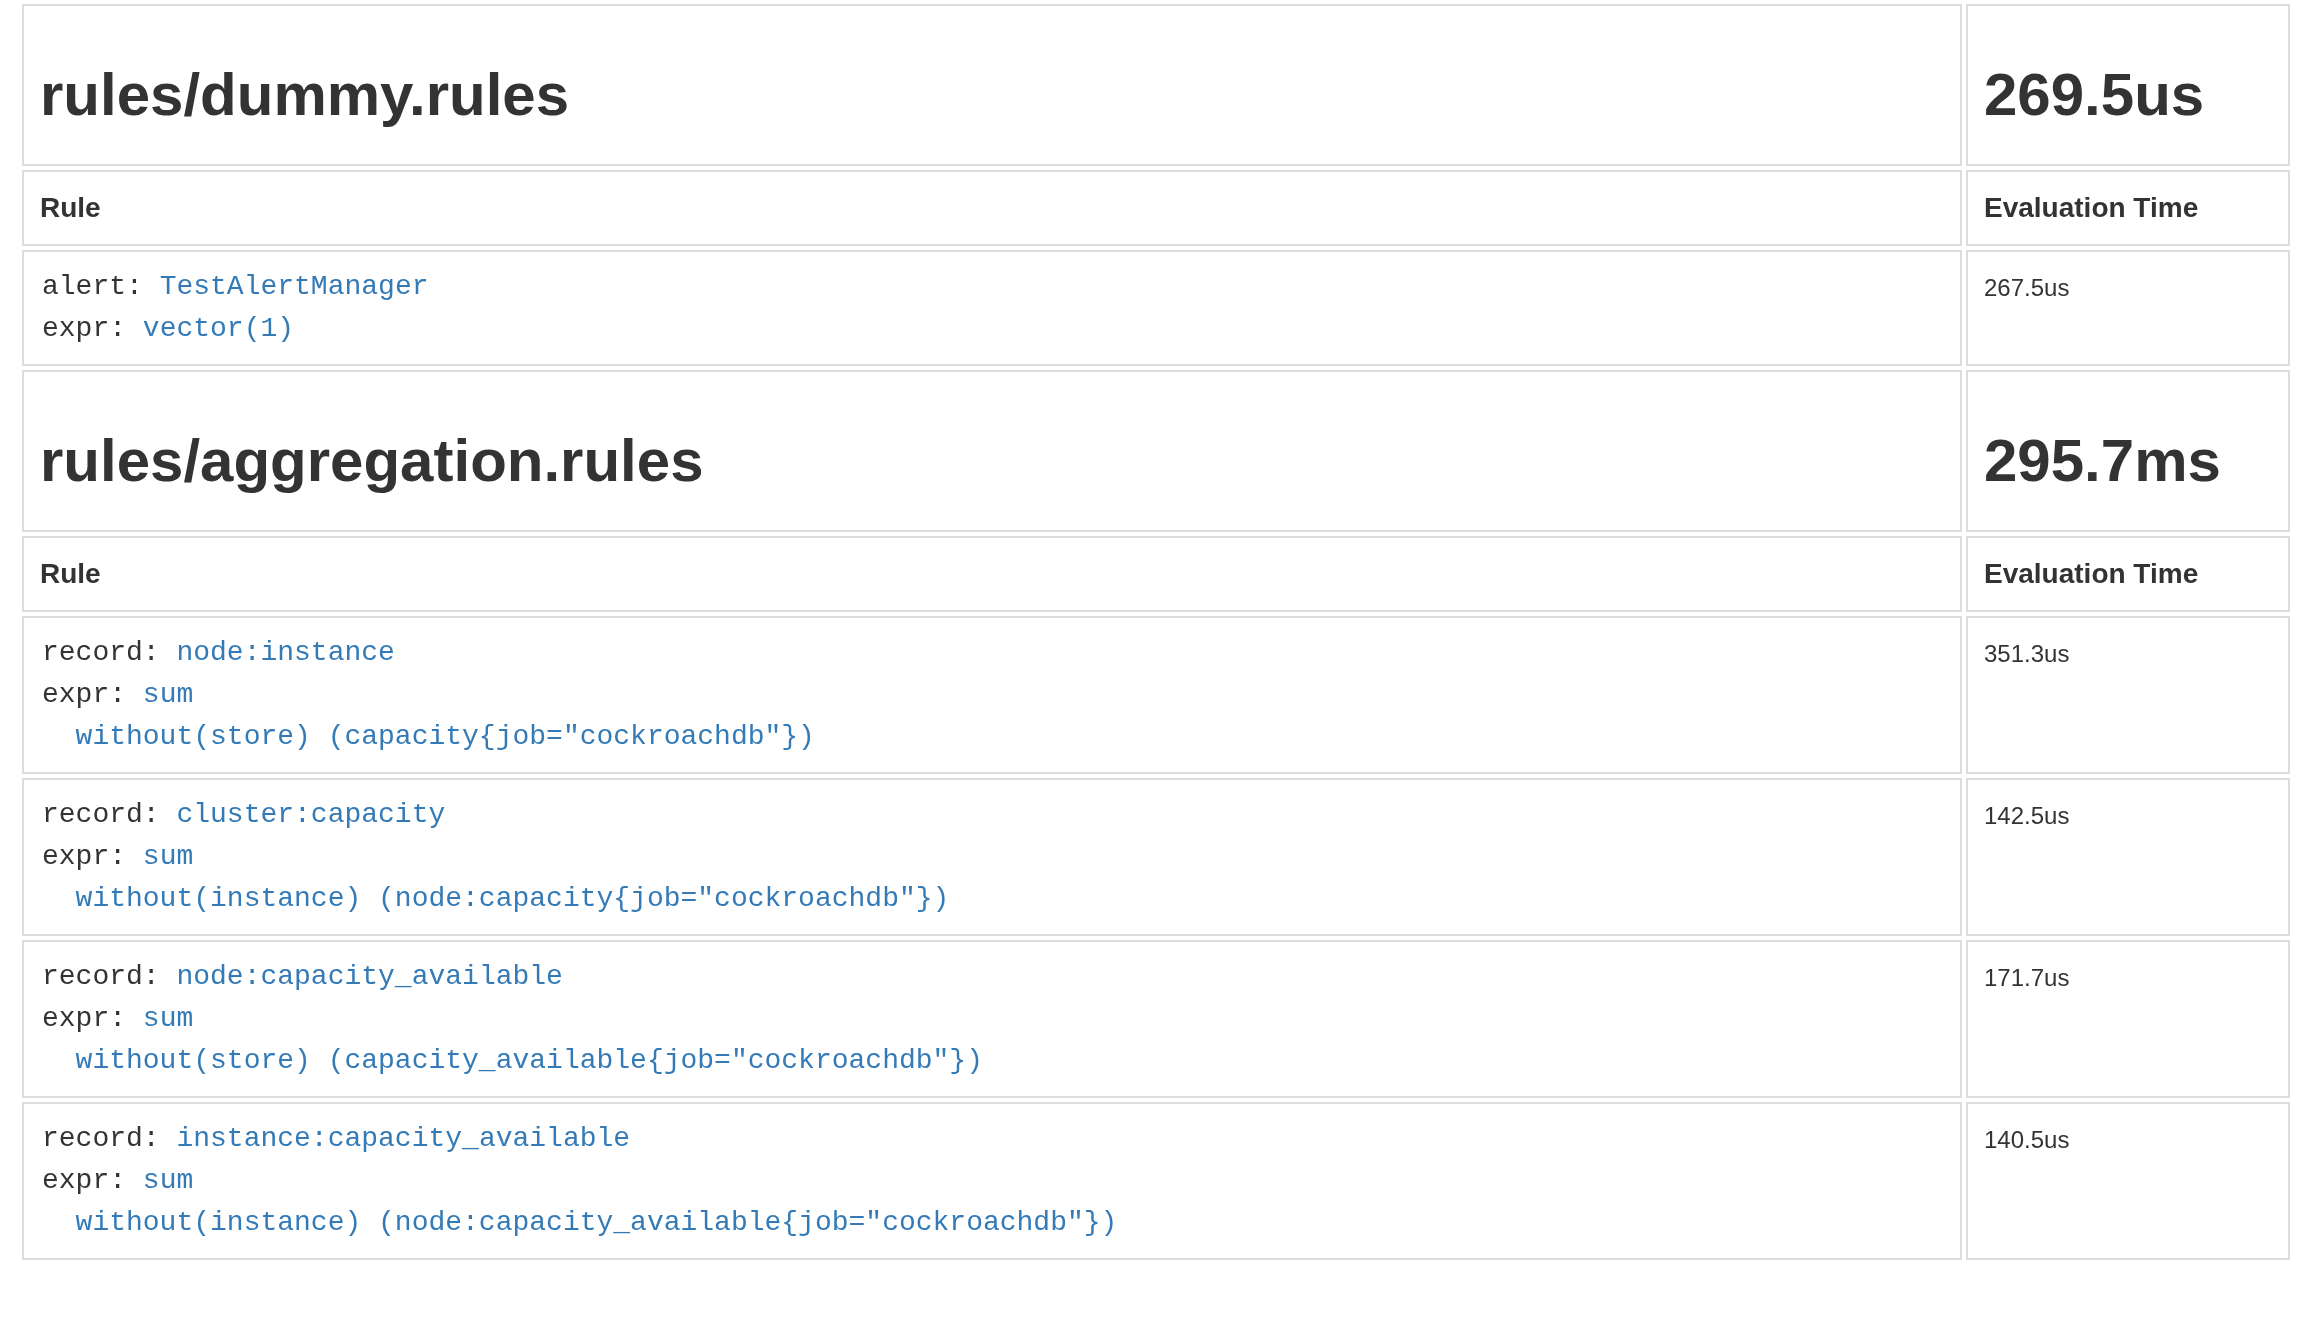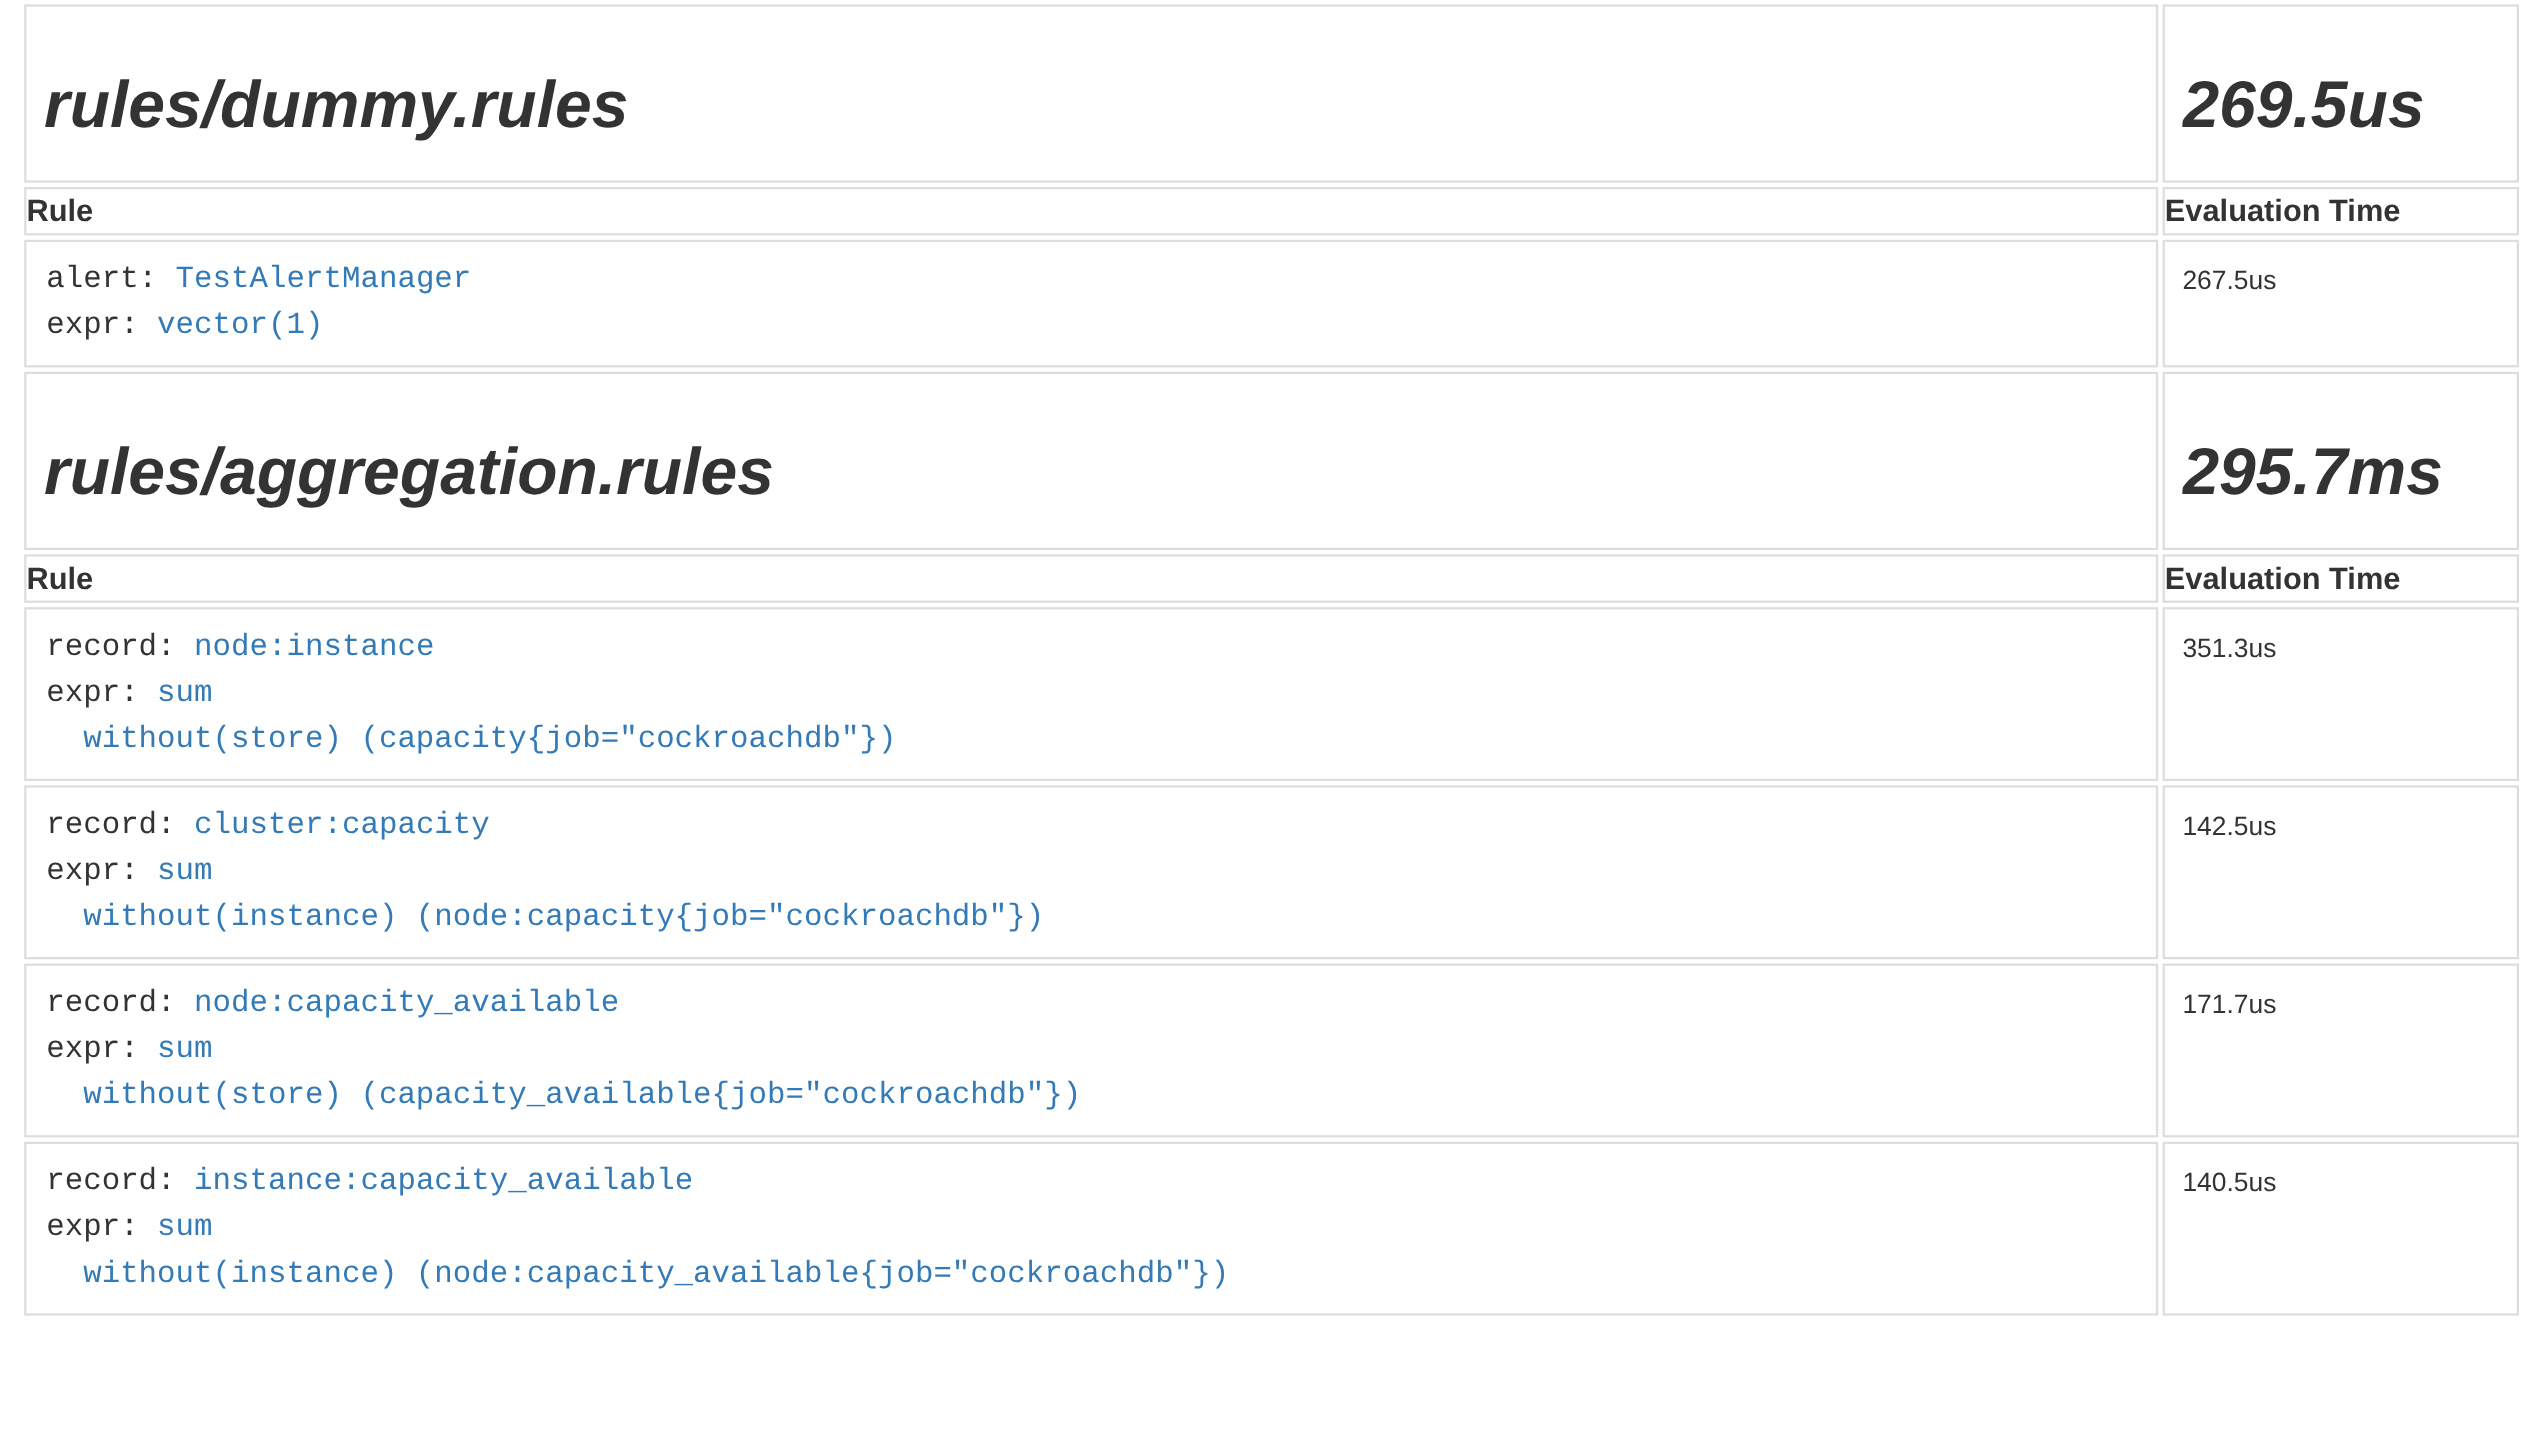--- a/index.html
+++ b/index.html
@@ -33,33 +33,32 @@
   table.rules-table th {
     border: 2px solid #dddddd;
     vertical-align: top;
     text-align: left;
     background: #ffffff;
   }
   col.col-rule { width: auto; }
   col.col-time { width: 324px; }
   td.group-name-cell, td.group-time-cell {
     padding: 16px;
-    font-style: italic;
   }
   h2.group-heading {
     font-size: 60px;
     line-height: 1.1;
     font-weight: 700;
     color: #333333;
     margin: 40px 0 20px 0;
     white-space: nowrap;
     overflow: hidden;
   }
   th.header-cell {
-    padding: 0;
+    padding: 16px;
     font-size: 28px;
     line-height: 40px;
     font-weight: 700;
     color: #333333;
   }
   td.rule-cell {
     background: #f5f5f5;
     padding: 14px 18px;
   }
   pre.rule-text {

